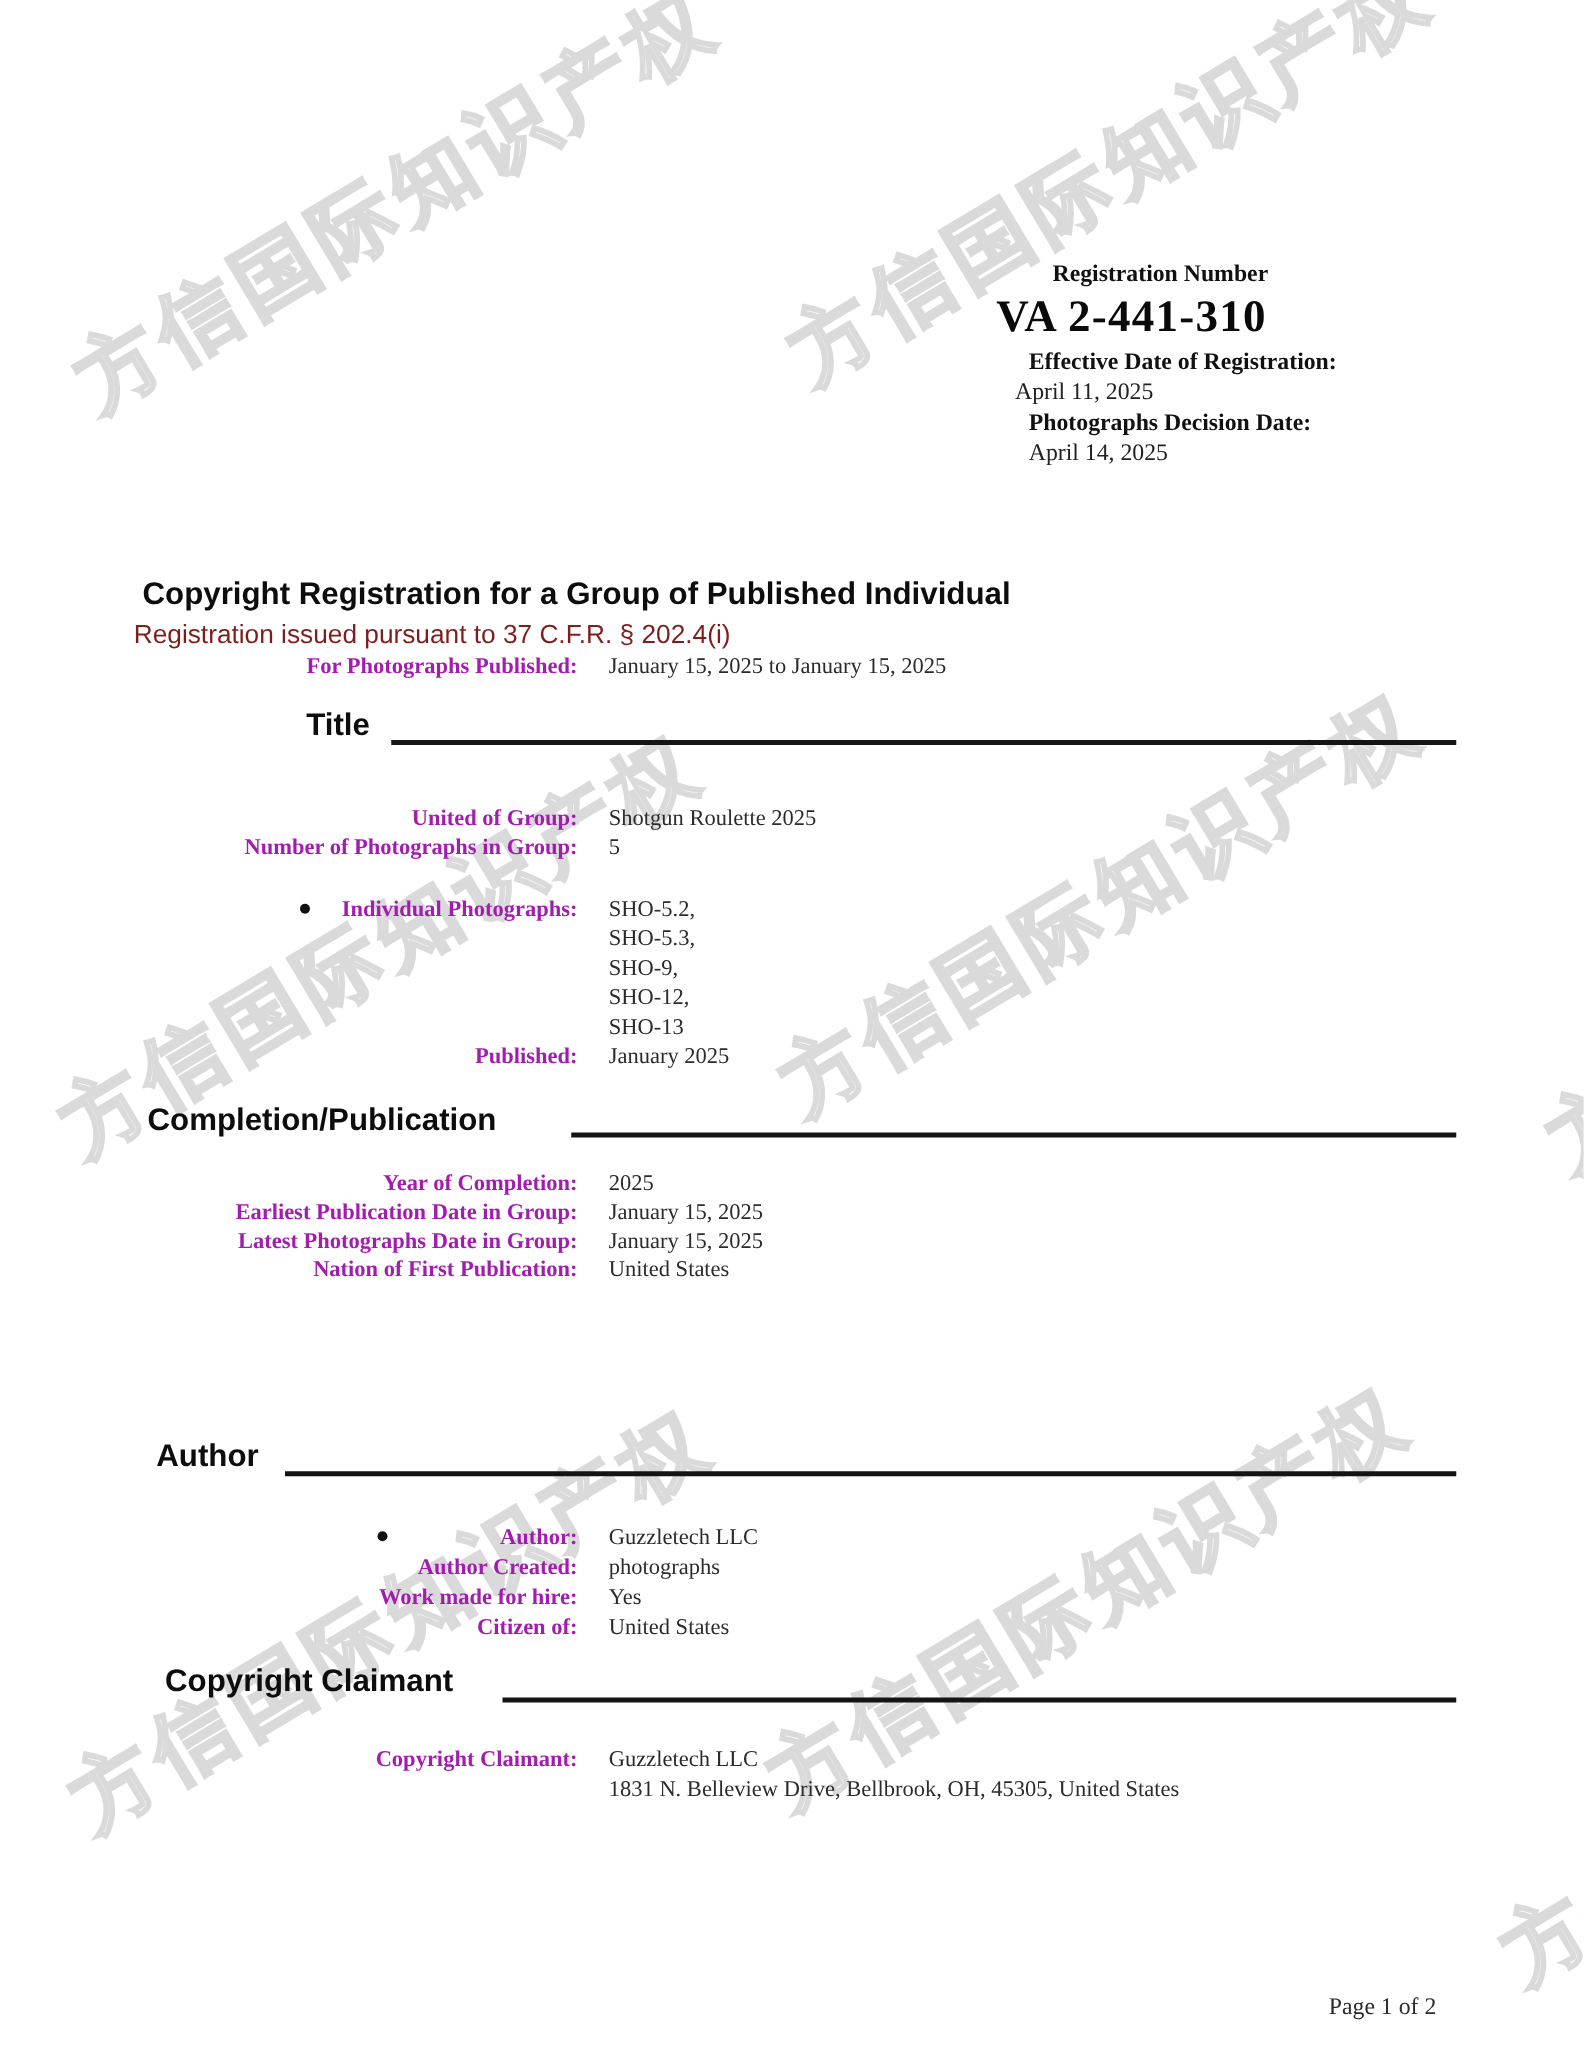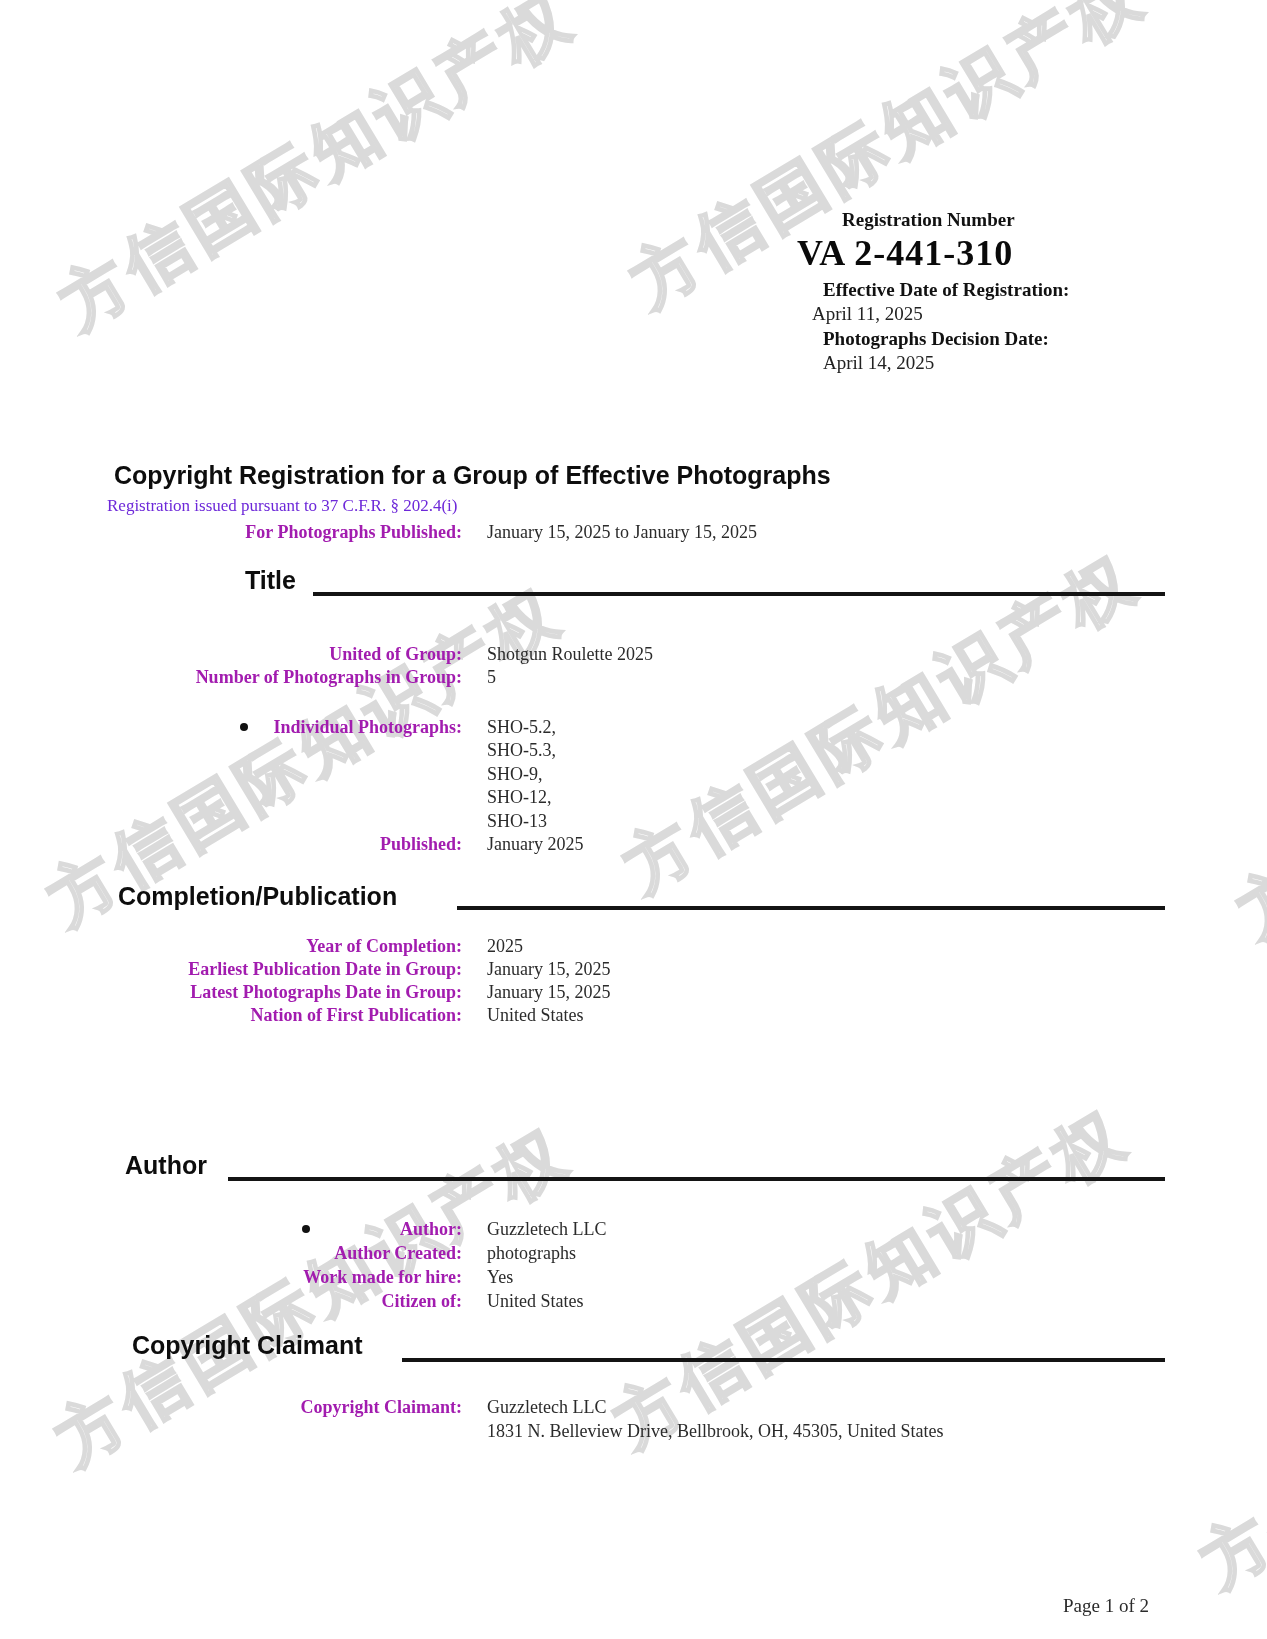--- a/index.html
+++ b/index.html
@@ -26,21 +26,21 @@
     pointer-events:none;
     user-select:none;
   }
   @supports not (-webkit-text-stroke: 1px #000) {
     .wm{color:#e6e6e6;}
   }
   
   .abs{position:absolute;}
   .serif{font-family:"Liberation Serif", serif;font-size:18px;line-height:23px;color:#2b2b2b;}
   .sans-head{font-family:"Liberation Sans", sans-serif;font-weight:bold;font-size:25px;line-height:28px;color:#0d0d0d;}
-  .sans-sub{font-family:Liberation Serif, serif;font-size:17px;color:#6d28d9;}
+  .sans-sub{font-family:Liberation Sans, sans-serif;font-size:21px;color:#7f1d1d;}
   .rule{position:absolute;height:4px;background:#141414;}
   
   .reg-label{font-family:"Liberation Serif", serif;font-weight:bold;font-size:19px;color:#111;}
   .reg-value{font-family:"Liberation Serif", serif;font-size:19px;color:#222;}
   .reg-number{font-family:"Liberation Serif", serif;font-weight:bold;font-size:36px;color:#0a0a0a;letter-spacing:1px;}
   
   .frow{position:absolute;left:0;width:1267px;}
   .flabel{position:absolute;left:0;top:0;width:462px;text-align:right;font-family:"Liberation Serif", serif;font-weight:bold;font-size:18px;line-height:23px;color:#a21caf;}
   .fvalue{position:absolute;left:487px;top:0;font-family:"Liberation Serif", serif;font-size:18px;line-height:23px;color:#2b2b2b;white-space:nowrap;}
   .fvalue.multi{white-space:pre-line;line-height:23.4px;}
@@ -61,21 +61,21 @@
   <div class="wm" style="left:598px;top:1390px;">方信国际知识产权</div>
   <div class="wm" style="left:1185px;top:1530px;">方信国际知识产权</div>
 
   <div class="abs reg-label" style="left:842px;top:209px;">Registration Number</div>
   <div class="abs reg-number" style="left:797px;top:232px;">VA 2-441-310</div>
   <div class="abs reg-label" style="left:823px;top:279px;">Effective Date of Registration:</div>
   <div class="abs reg-value" style="left:812px;top:303px;">April 11, 2025</div>
   <div class="abs reg-label" style="left:823px;top:328px;">Photographs Decision Date:</div>
   <div class="abs reg-value" style="left:823px;top:352px;">April 14, 2025</div>
 
-  <div class="abs sans-head" style="left:114px;top:461px;font-size:25px;">Copyright Registration for a Group of Effective Photographs</div>
+  <div class="abs sans-head" style="left:114px;top:461px;font-size:25px;">Copyright Registration for a Group of Published Individual</div>
   <div class="abs sans-sub" style="left:107px;top:496px;">Registration issued pursuant to 37 C.F.R. § 202.4(i)</div>
   <div class="frow" style="top:521px;">
     <div class="flabel">For Photographs Published:</div>
     <div class="fvalue">January 15, 2025 to January 15, 2025</div>
   </div>
 
   <div class="abs sans-head" style="left:245px;top:566px;">Title</div>
   <div class="rule" style="left:313px;top:592px;width:852px;"></div>
 
   <div class="frow" style="top:643px;">

